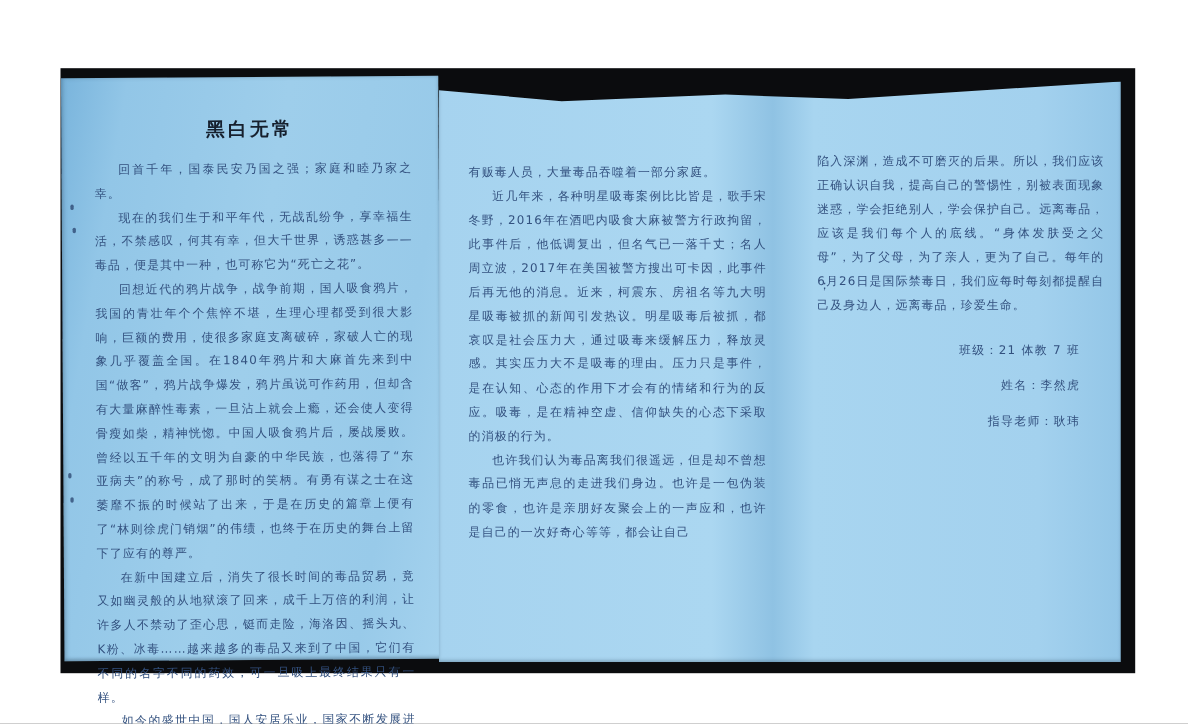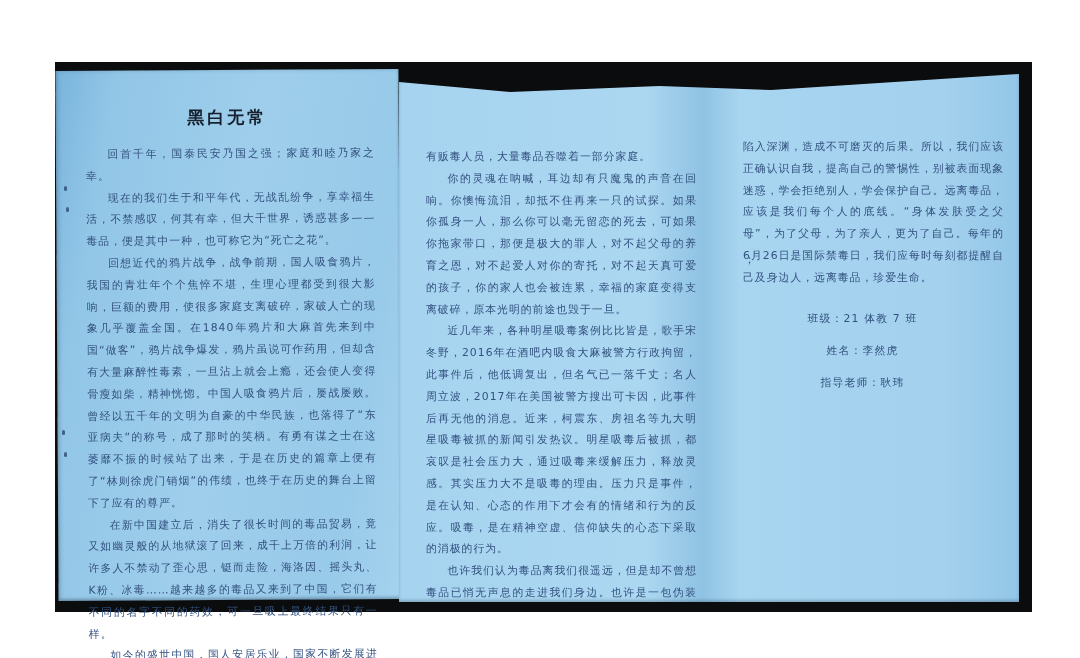--- a/index.html
+++ b/index.html
@@ -49,21 +49,21 @@
   .page1 .body-text{padding:0 24px 0 30px;}
   .para{margin:0;text-indent:2em;}
   .para.no-indent{text-indent:0;}
   .sig{
     margin-top:14px;
     font-size:10.8px;
     letter-spacing:1.2px;
     text-align:right;
     padding-right:22px;
   }
-  .sig div{line-height:32px;text-align:center;}
+  .sig div{line-height:32px;}
   .speck{
     position:absolute;width:3px;height:5px;border-radius:2px;
     background:#2e4a74;opacity:.8;
   }
   .stray{
     position:absolute;font-size:11px;color:#33517f;
   }
 </style>
 </head>
 <body>
@@ -77,21 +77,20 @@
     <p class="para">现在的我们生于和平年代，无战乱纷争，享幸福生活，不禁感叹，何其有幸，但大千世界，诱惑甚多——毒品，便是其中一种，也可称它为“死亡之花”。</p>
     <p class="para">回想近代的鸦片战争，战争前期，国人吸食鸦片，我国的青壮年个个焦悴不堪，生理心理都受到很大影响，巨额的费用，使很多家庭支离破碎，家破人亡的现象几乎覆盖全国。在1840年鸦片和大麻首先来到中国“做客”，鸦片战争爆发，鸦片虽说可作药用，但却含有大量麻醉性毒素，一旦沾上就会上瘾，还会使人变得骨瘦如柴，精神恍惚。中国人吸食鸦片后，屡战屡败。曾经以五千年的文明为自豪的中华民族，也落得了“东亚病夫”的称号，成了那时的笑柄。有勇有谋之士在这萎靡不振的时候站了出来，于是在历史的篇章上便有了“林则徐虎门销烟”的伟绩，也终于在历史的舞台上留下了应有的尊严。</p>
     <p class="para">在新中国建立后，消失了很长时间的毒品贸易，竟又如幽灵般的从地狱滚了回来，成千上万倍的利润，让许多人不禁动了歪心思，铤而走险，海洛因、摇头丸、K粉、冰毒……越来越多的毒品又来到了中国，它们有不同的名字不同的药效，可一旦吸上最终结果只有一样。</p>
     <p class="para">如今的盛世中国，国人安居乐业，国家不断发展进步，但仍</p>
   </div>
 </div>
 
 <div class="paper spread">
   <div class="pagecol page2col body-text">
     <p class="para no-indent">有贩毒人员，大量毒品吞噬着一部分家庭。</p>
-    <p class="para">你的灵魂在呐喊，耳边却有只魔鬼的声音在回响。你懊悔流泪，却抵不住再来一只的试探。如果你孤身一人，那么你可以毫无留恋的死去，可如果你拖家带口，那便是极大的罪人，对不起父母的养育之恩，对不起爱人对你的寄托，对不起天真可爱的孩子，你的家人也会被连累，幸福的家庭变得支离破碎，原本光明的前途也毁于一旦。</p>
     <p class="para">近几年来，各种明星吸毒案例比比皆是，歌手宋冬野，2016年在酒吧内吸食大麻被警方行政拘留，此事件后，他低调复出，但名气已一落千丈；名人周立波，2017年在美国被警方搜出可卡因，此事件后再无他的消息。近来，柯震东、房祖名等九大明星吸毒被抓的新闻引发热议。明星吸毒后被抓，都哀叹是社会压力大，通过吸毒来缓解压力，释放灵感。其实压力大不是吸毒的理由。压力只是事件，是在认知、心态的作用下才会有的情绪和行为的反应。吸毒，是在精神空虚、信仰缺失的心态下采取的消极的行为。</p>
     <p class="para">也许我们认为毒品离我们很遥远，但是却不曾想毒品已悄无声息的走进我们身边。也许是一包伪装的零食，也许是亲朋好友聚会上的一声应和，也许是自己的一次好奇心等等，都会让自己</p>
   </div>
   <div class="pagecol page3col body-text">
     <p class="para no-indent">陷入深渊，造成不可磨灭的后果。所以，我们应该正确认识自我，提高自己的警惕性，别被表面现象迷惑，学会拒绝别人，学会保护自己。远离毒品，应该是我们每个人的底线。“身体发肤受之父母”，为了父母，为了亲人，更为了自己。每年的6月26日是国际禁毒日，我们应每时每刻都提醒自己及身边人，远离毒品，珍爱生命。</p>
     <div class="sig">
       <div>班级：21 体教 7 班</div>
       <div>姓名：李然虎</div>
       <div>指导老师：耿玮</div>
     </div>

